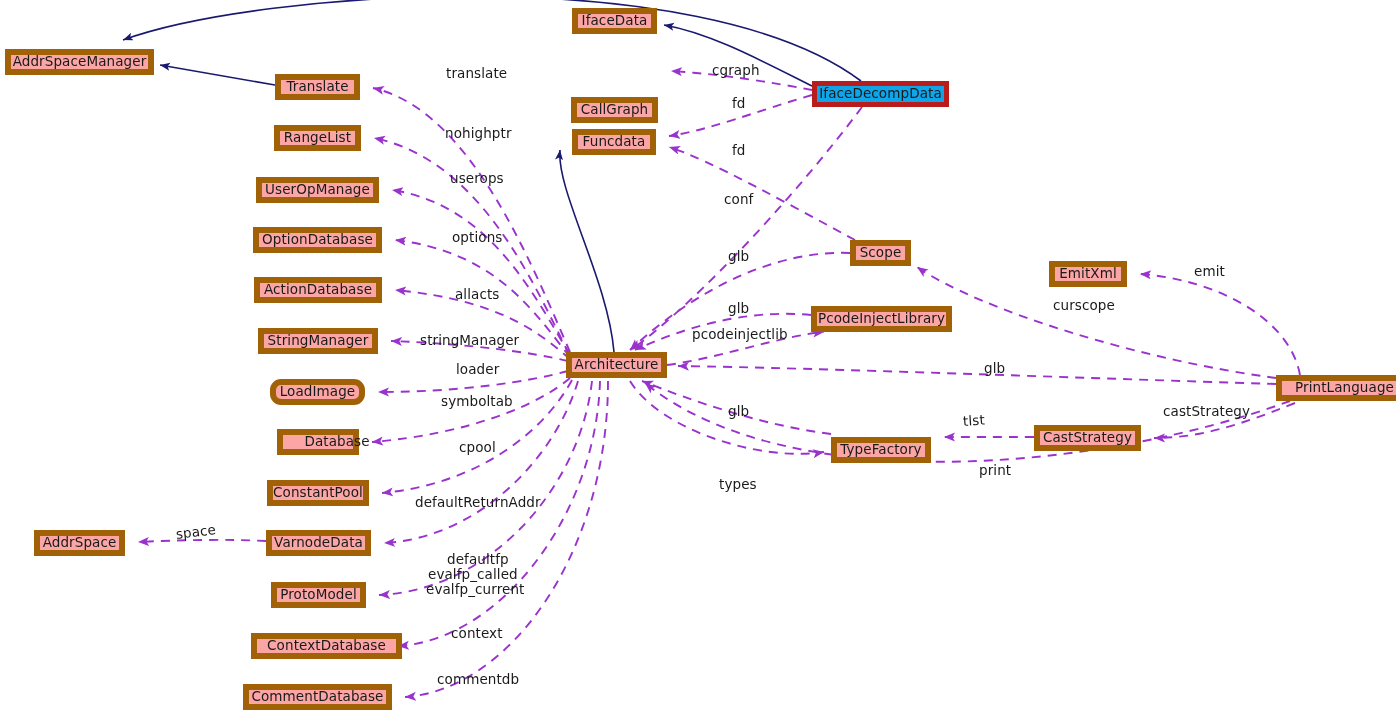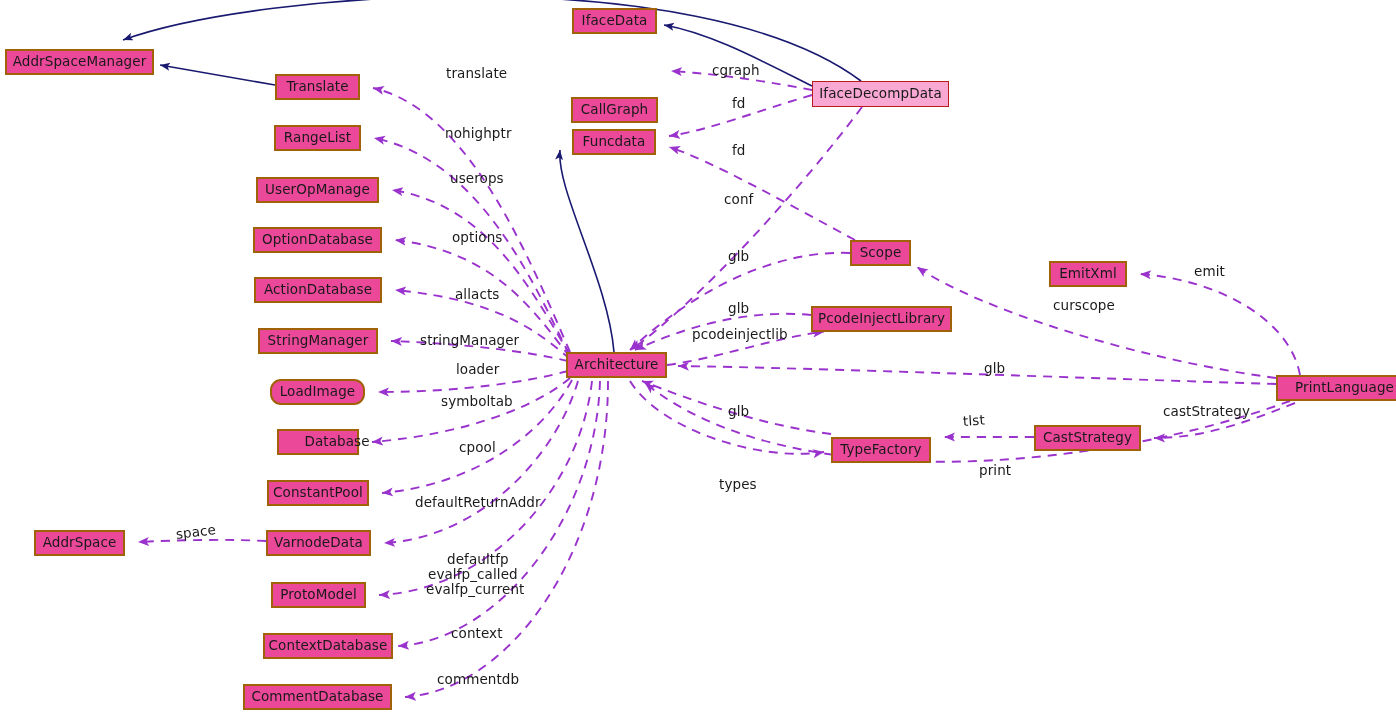--- a/index.html
+++ b/index.html
@@ -1,22 +1,22 @@
 <!DOCTYPE html>
 <html><head>
 <meta charset="utf-8">
 <style>
   html,body{margin:0;padding:0;background:#ffffff;}
   body{font-family:"DejaVu Sans","Liberation Sans",sans-serif;}
   #diagram-root{position:relative;width:1396px;height:725px;background:#ffffff;overflow:hidden;}
   #edge-layer{position:absolute;left:0;top:0;width:1396px;height:725px;}
-  .node{position:absolute;box-sizing:border-box;border:2px solid #a16207;background:#ec4899;
+  .node{position:absolute;box-sizing:border-box;border:6px solid #a16207;background:#fca5a5;
         display:flex;align-items:center;justify-content:center;white-space:nowrap;
         font-size:13.5px;color:#1a1a1a;line-height:1;letter-spacing:.1px;}
-  .node.highlight{background:#f9a8d4;border:1px solid #b91c1c;}
+  .node.highlight{background:#0ea5e9;border:5px solid #b91c1c;}
   .edge-label{position:absolute;font-size:13.5px;color:#1a1a1a;white-space:nowrap;
               line-height:1;letter-spacing:.1px;}
   .edge-label.tilt{transform:rotate(-7deg);transform-origin:left center;}
   .edge-label.tilt2{transform:rotate(-4deg);transform-origin:left center;}
 </style>
 </head>
 <body>
 
 <div id="diagram-root">
 
@@ -103,21 +103,21 @@
       </div>
       <div class="node" style="left: 34px; top: 530px; width: 91px; height: 26px;">
         <span>AddrSpace</span>
       </div>
       <div class="node" style="left: 266px; top: 530px; width: 105px; height: 26px;">
         <span>VarnodeData</span>
       </div>
       <div class="node" style="left: 271px; top: 582px; width: 95px; height: 26px;">
         <span>ProtoModel</span>
       </div>
-      <div class="node" style="left: 251px; top: 633px; width: 130px; height: 26px; margin-left: 12px;">
+      <div class="node" style="left: 251px; top: 633px; width: 151px; height: 26px;">
         <span>ContextDatabase</span>
       </div>
       <div class="node" style="left: 243px; top: 684px; width: 149px; height: 26px;">
         <span>CommentDatabase</span>
       </div>
       <div class="node" style="left: 566px; top: 352px; width: 101px; height: 26px;">
         <span>Architecture</span>
       </div>
       <div class="node" style="left: 572px; top: 8px; width: 85px; height: 26px;">
         <span>IfaceData</span>

